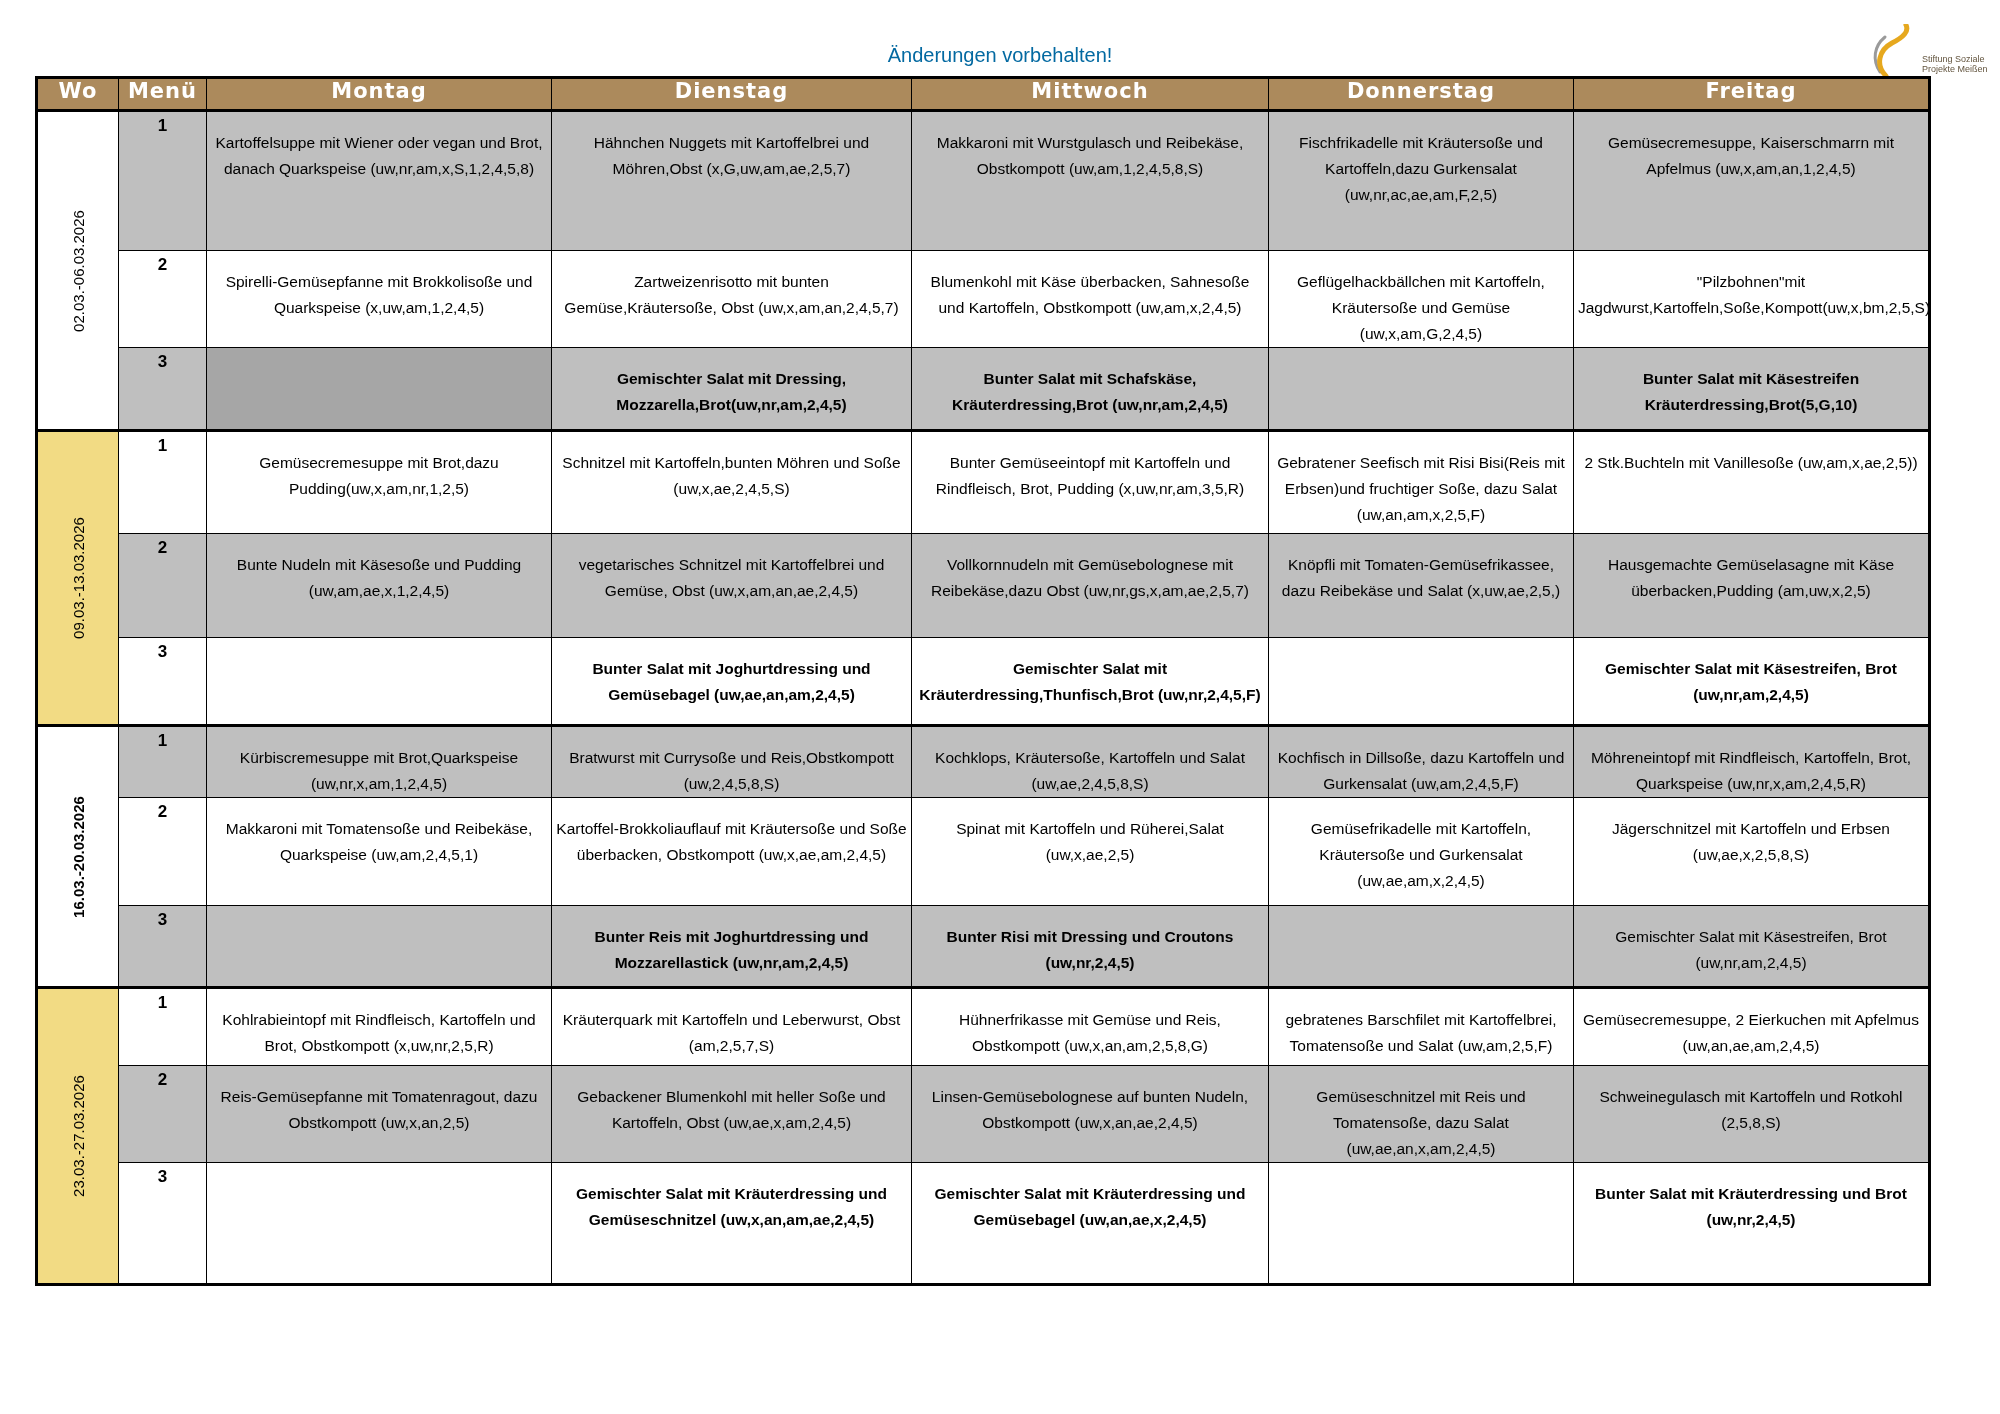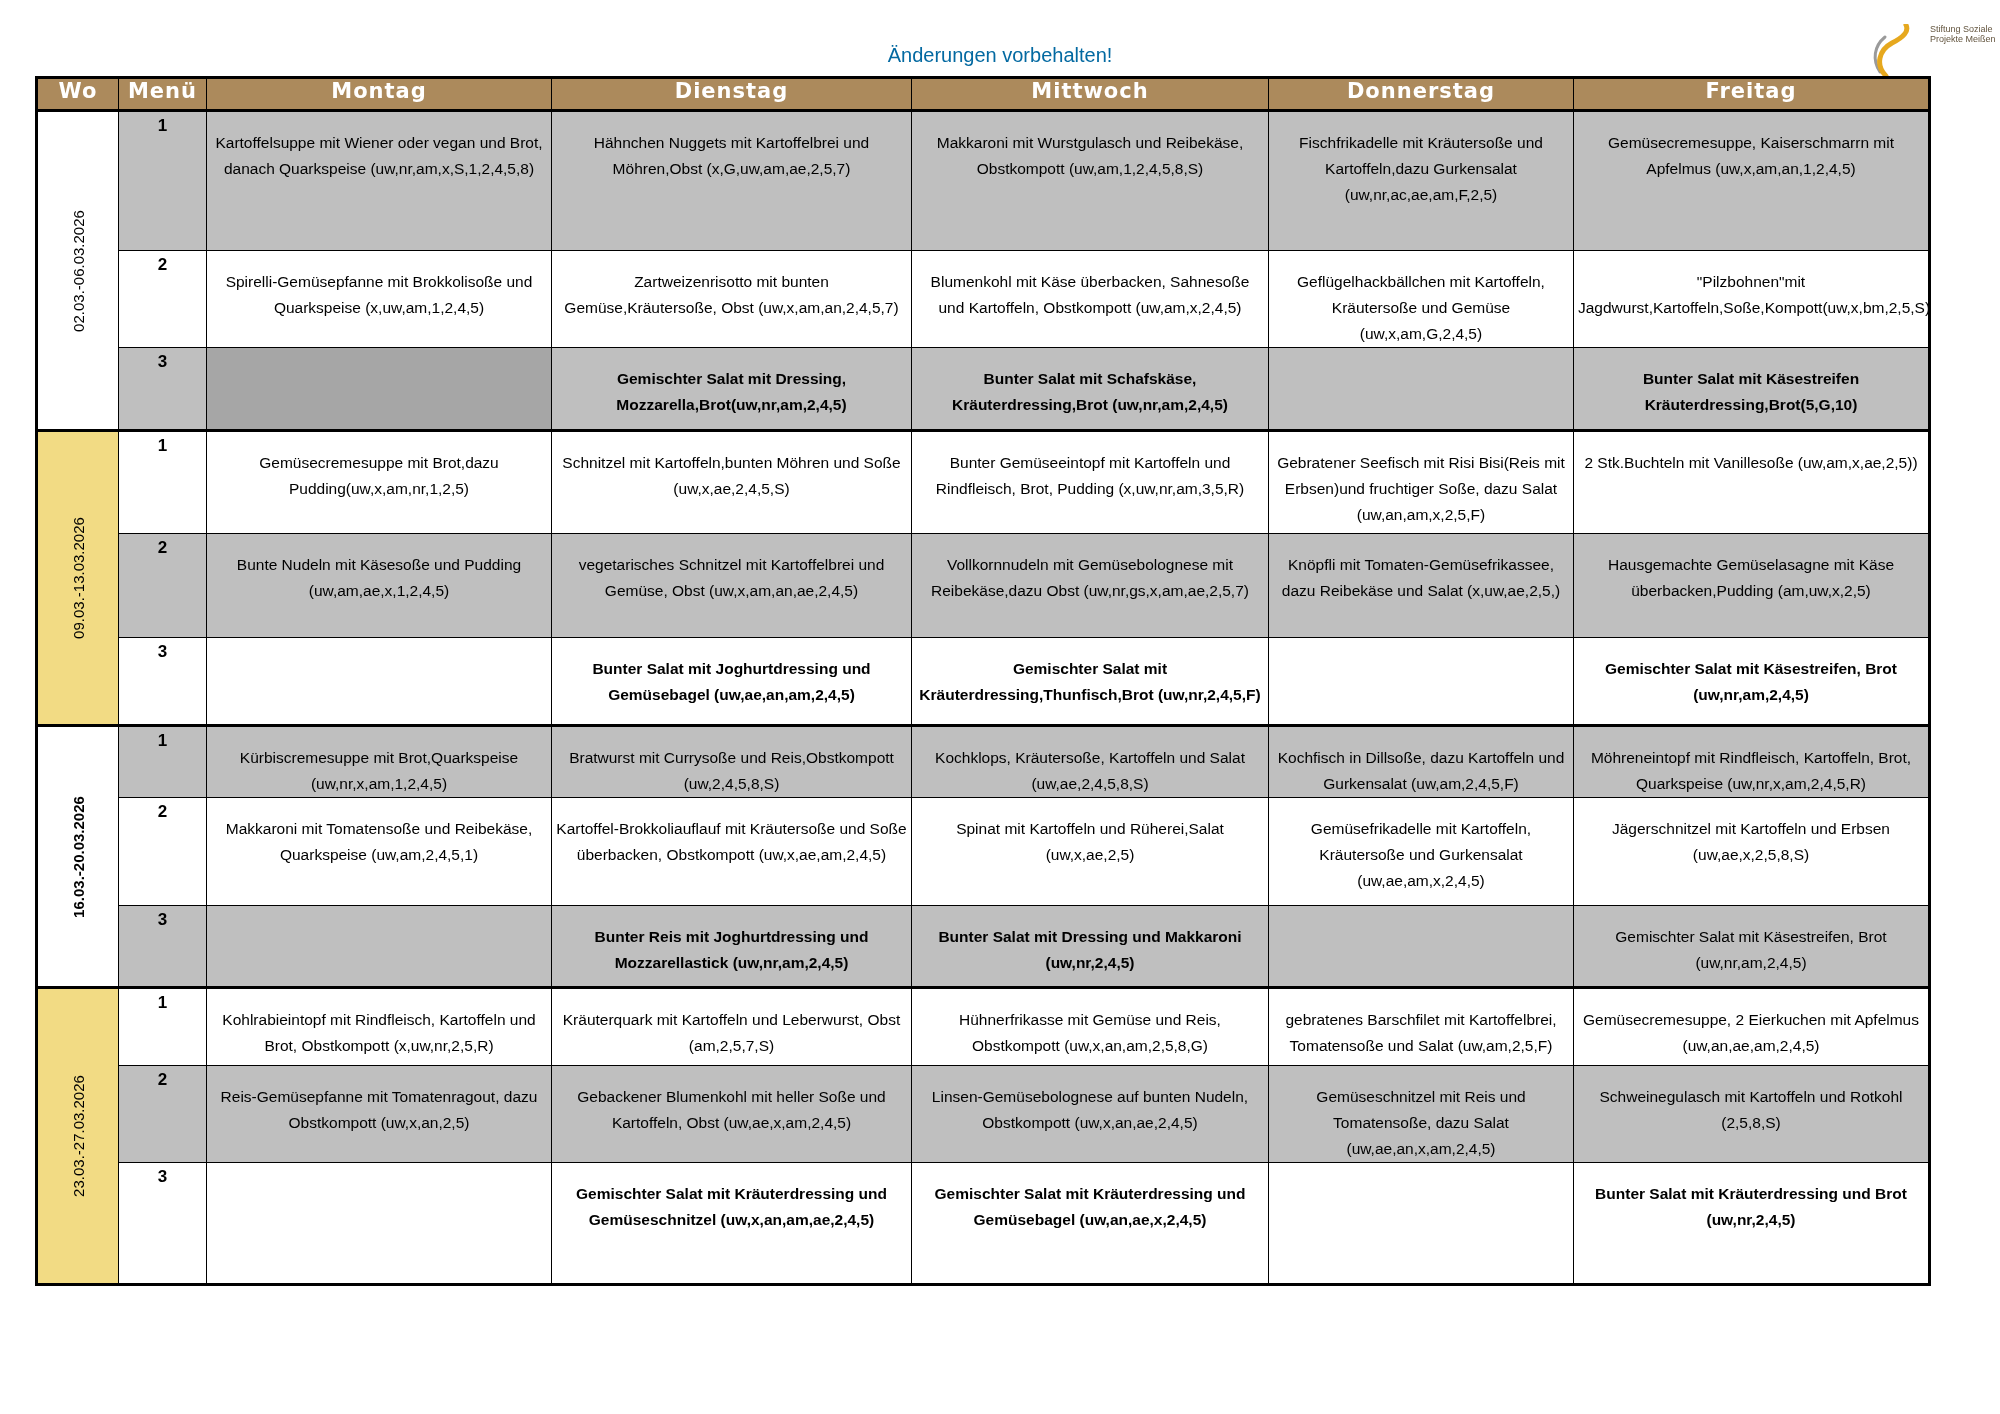--- a/index.html
+++ b/index.html
@@ -1,21 +1,21 @@
 <!DOCTYPE html>
 <html><head>
 <meta charset="utf-8">
 <style>
   html,body{margin:0;padding:0;background:#fff;}
   .page{position:relative;width:2000px;height:1414px;background:#fff;overflow:hidden;
         font-family:"Liberation Sans",sans-serif;color:#000;}
   .title{position:absolute;left:36px;top:40px;font-size:31px;font-weight:700;letter-spacing:-0.5px;}
   .notice{position:absolute;left:50%;top:44px;transform:translateX(-50%);
           font-size:20px;font-weight:400;color:#0369a1;}
-  .logo{position:absolute;left:1872px;top:24px;display:flex;align-items:flex-start;gap:12px;}
+  .logo{position:absolute;left:1872px;top:24px;display:flex;align-items:flex-end;gap:4px;}
   .logo-text{font-size:9px;line-height:10px;color:#63553f;padding-bottom:6px;white-space:nowrap;}
   table.plan{position:absolute;left:35px;top:76px;width:1893px;table-layout:fixed;
              border-collapse:collapse;border:3px solid #000;}
   table.plan th, table.plan td{border:1px solid #000;padding:0;vertical-align:top;overflow:hidden;}
   thead th{background:#ac8a5c;color:#fff;height:30px;font-size:21px;font-weight:700;
            font-family:"DejaVu Sans",sans-serif;letter-spacing:1px;
            border-bottom:2px solid #000;vertical-align:middle;}
   tr.week-start td{border-top:3px solid #000;}
   td.wo{border-right:2px solid #000;position:relative;}
   td.wo .rot{position:absolute;left:50%;top:50%;transform:translate(-50%,-50%) rotate(-90deg);
@@ -242,21 +242,21 @@
           <td class="bg-g">
             <div class="mnum">3</div>
           </td>
           <td class="bg-g">
             <div class="cell"></div>
           </td>
           <td class="bg-g">
             <div class="cell b">Bunter Reis mit Joghurtdressing und Mozzarellastick (uw,nr,am,2,4,5)</div>
           </td>
           <td class="bg-g">
-            <div class="cell b">Bunter Salat mit Dressing und Makkaroni (uw,nr,2,4,5)</div>
+            <div class="cell b">Bunter Risi mit Dressing und Croutons (uw,nr,2,4,5)</div>
           </td>
           <td class="bg-g">
             <div class="cell"></div>
           </td>
           <td class="bg-g">
             <div class="cell">Gemischter Salat mit Käsestreifen, Brot (uw,nr,am,2,4,5)</div>
           </td>
         </tr>
         <tr class="week-start" style="height: 78px;">
           <td rowspan="3" class="wo bg-y">

